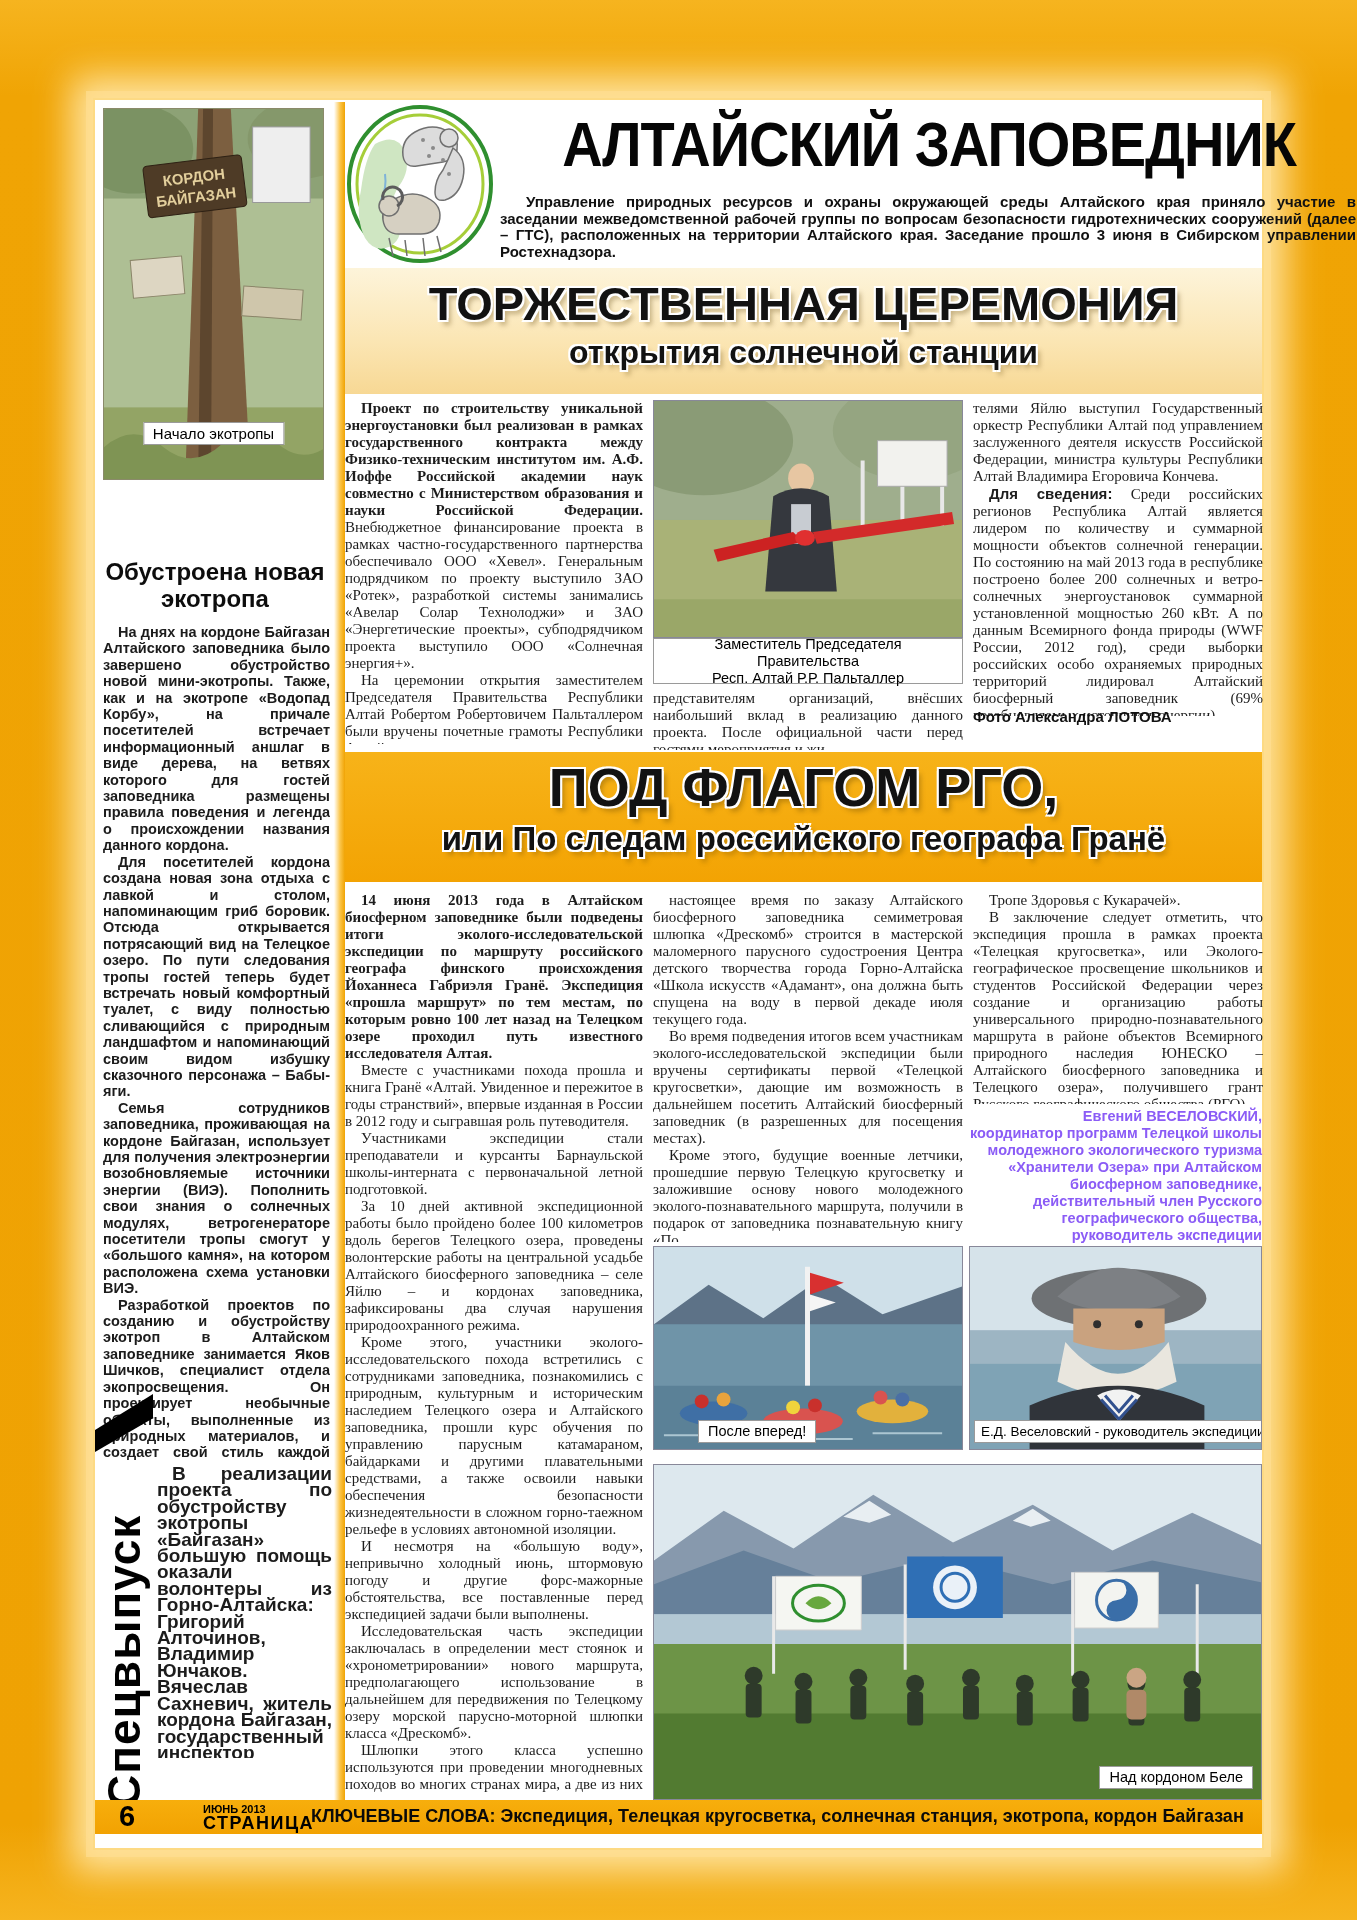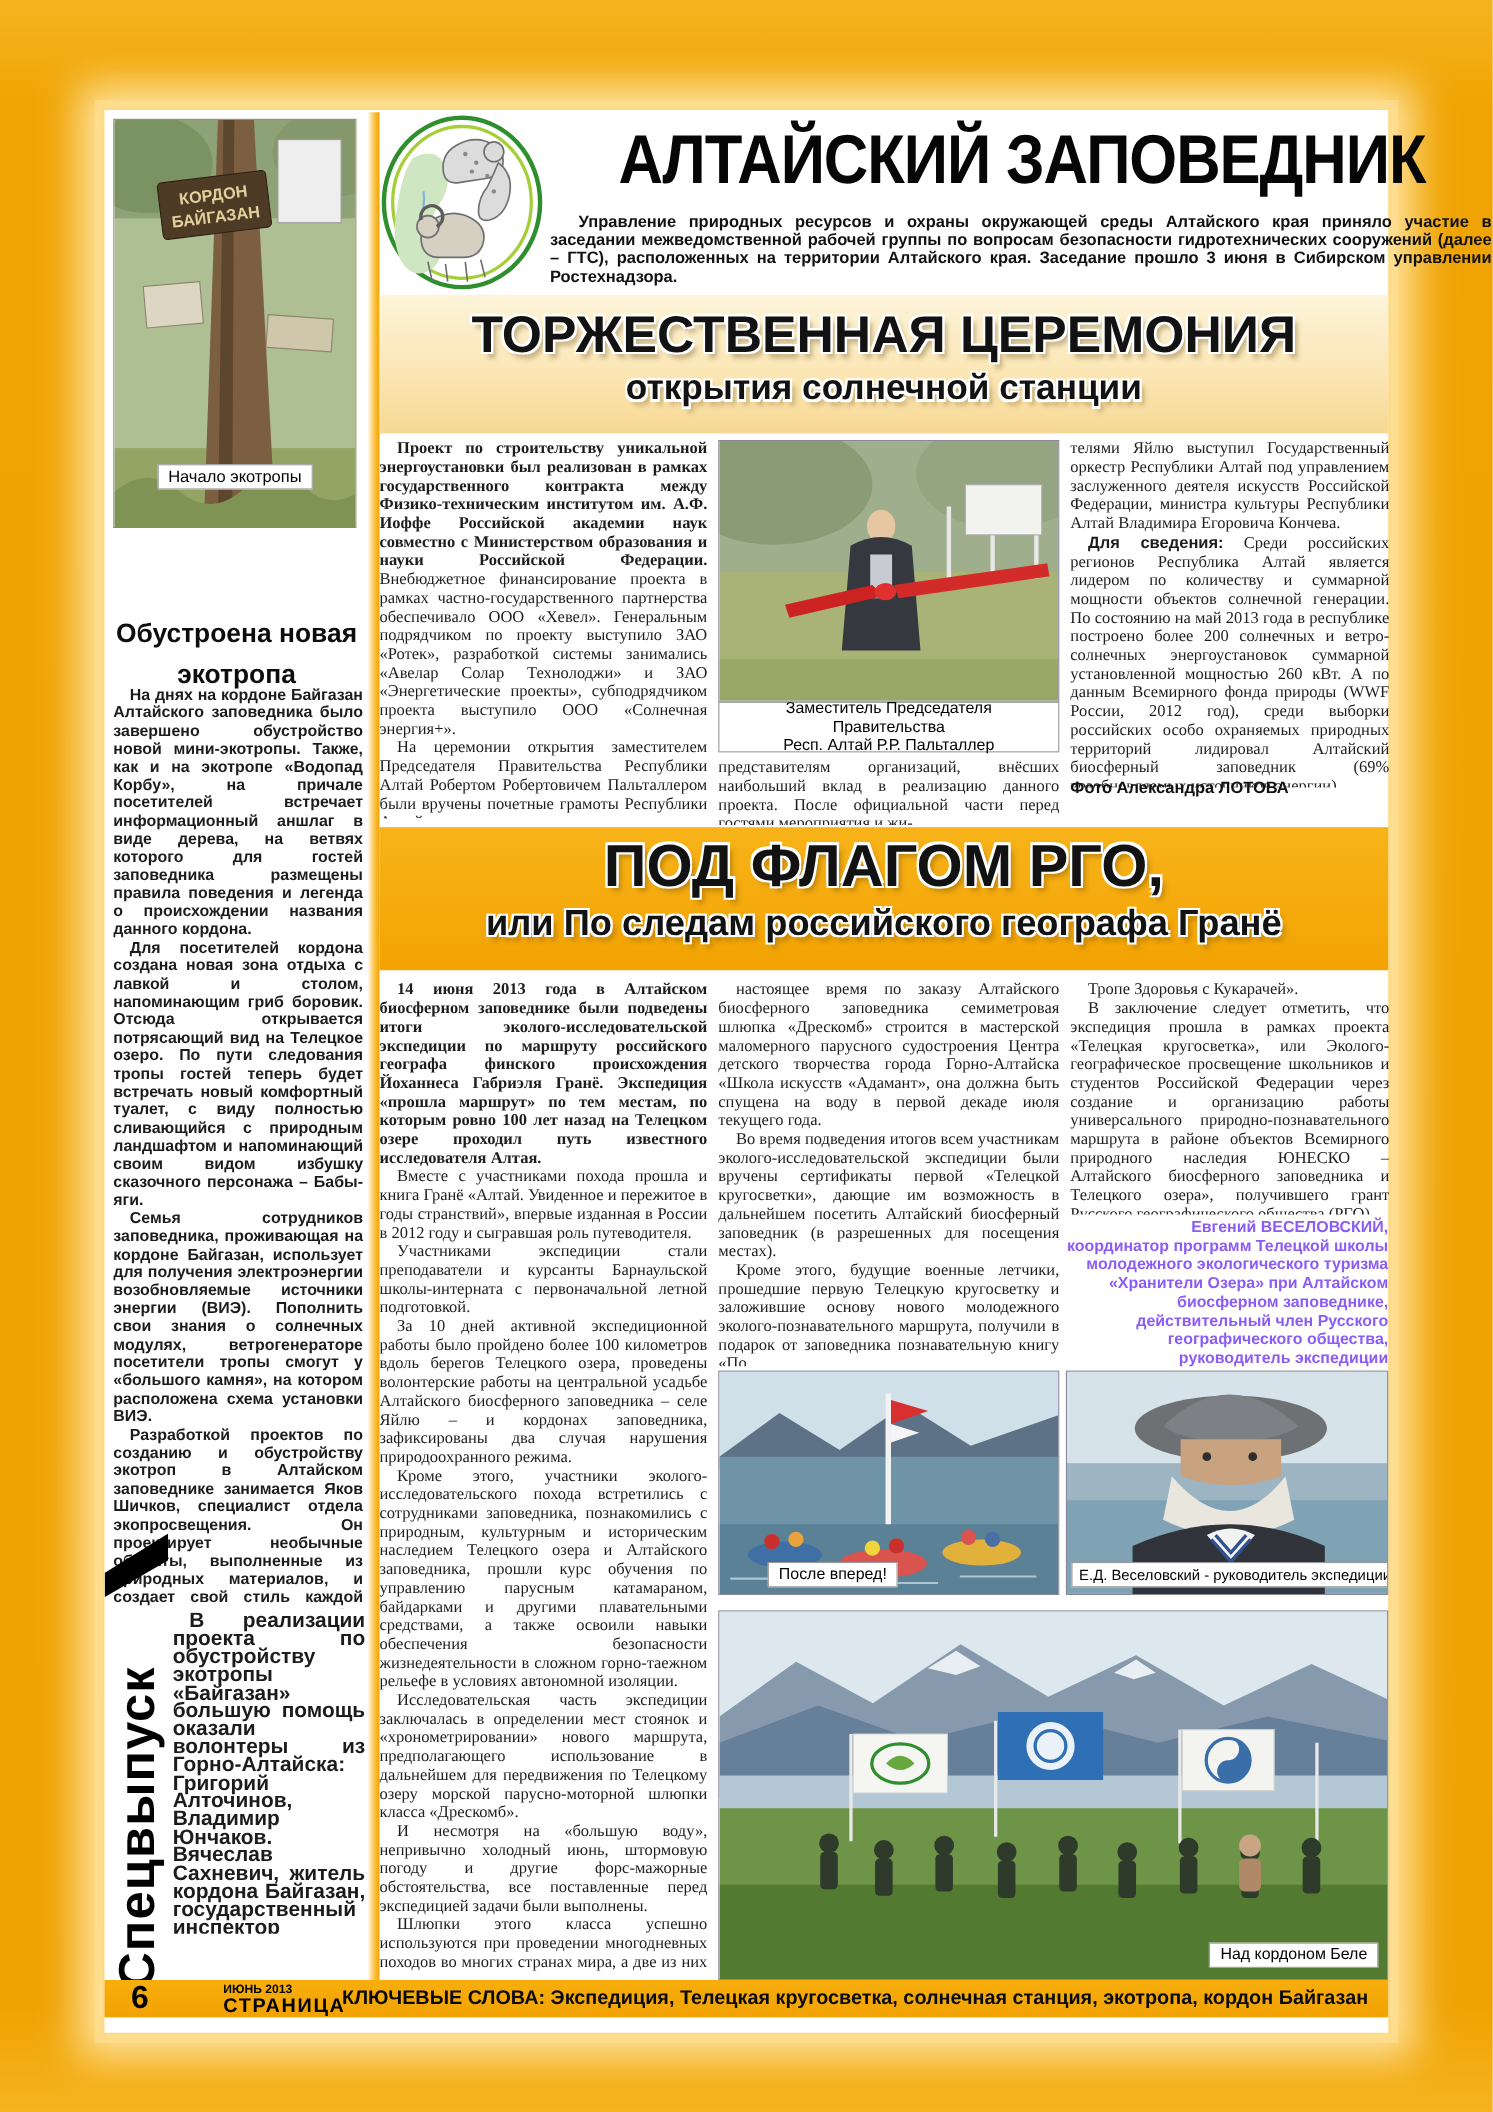--- a/index.html
+++ b/index.html
@@ -8,21 +8,21 @@
 .page{position:absolute;left:95px;top:100px;width:1167px;height:1748px;background:#fff;
  box-shadow:0 0 0 2px #fdda84,0 0 0 9px rgba(255,223,148,.65),0 0 34px 24px rgba(255,231,166,.95)}
 .abs{position:absolute}
 
 .sep{left:239px;top:2px;width:11px;height:1698px;background:linear-gradient(90deg,#ffffff,#fbc54a 55%,#f0a303)}
 
 .sb-photo{left:8px;top:8px;width:221px;height:372px;overflow:hidden;border:1px solid #8a8a6a}
 .photo-cap{position:absolute;background:#fff;border:1px solid #9a9a9a;color:#000000;
  font-size:14.5px;line-height:17px;padding:2px 9px;text-align:center;white-space:pre-line}
 .sb-photo .photo-cap{left:50%;transform:translateX(-50%);bottom:34px;white-space:nowrap;font-size:15px}
-.sb-head{left:8px;top:458px;width:224px;text-align:center;font-weight:bold;font-size:24px;line-height:37px;color:#0d0d0d}
+.sb-head{left:8px;top:458px;width:224px;text-align:center;font-weight:bold;font-size:24px;line-height:27px;color:#0d0d0d}
 .sb-text{left:8px;top:524px;width:227px;height:838px;overflow:hidden;
  font-weight:bold;font-size:14.5px;line-height:16.4px;text-align:justify;color:#1c1c1c}
 .sb-text .para,.sb-text2 .para{text-indent:15px}
 .sb-text2{left:62px;top:1366px;width:175px;height:292px;overflow:hidden;
  font-weight:bold;font-size:19px;line-height:16.4px;text-align:justify;color:#1c1c1c}
 .special-wedge{left:0px;top:1294px;width:58px;height:58px;background:#000;
  clip-path:polygon(0 62%,100% 0,100% 42%,0 100%)}
 .special{left:2px;top:1346px;width:50px;height:362px}
 .special span{position:absolute;left:0;top:0;display:block;width:362px;
  transform:rotate(-90deg) translateX(-362px);transform-origin:0 0;
@@ -199,22 +199,22 @@
     <div class="h2 outline">или По следам российского географа Гранё</div>
   </div>
 
   <div class="abs col a2c1">
     <p class="para bold-lead">14 июня 2013 года в Алтайском биосферном заповеднике были подведены итоги эколого-исследовательской экспедиции по маршруту российского географа финского происхождения Йоханнеса Габриэля Гранё. Экспедиция «прошла маршрут» по тем местам, по которым ровно 100 лет назад на Телецком озере проходил путь известного исследователя Алтая.</p>
     <div>
         <p class="para">Вместе с участниками похода прошла и книга Гранё «Алтай. Увиденное и пережитое в годы странствий», впервые изданная в России в 2012 году и сыгравшая роль путеводителя.</p>
         <p class="para">Участниками экспедиции стали преподаватели и курсанты Барнаульской школы-интерната с первоначальной летной подготовкой.</p>
         <p class="para">За 10 дней активной экспедиционной работы было пройдено более 100 километров вдоль берегов Телецкого озера, проведены волонтерские работы на центральной усадьбе Алтайского биосферного заповедника – селе Яйлю – и кордонах заповедника, зафиксированы два случая нарушения природоохранного режима.</p>
         <p class="para">Кроме этого, участники эколого-исследовательского похода встретились с сотрудниками заповедника, познакомились с природным, культурным и историческим наследием Телецкого озера и Алтайского заповедника, прошли курс обучения по управлению парусным катамараном, байдарками и другими плавательными средствами, а также освоили навыки обеспечения безопасности жизнедеятельности в сложном горно-таежном рельефе в условиях автономной изоляции.</p>
+        <p class="para">И несмотря на «большую воду», непривычно холодный июнь, штормовую погоду и другие форс-мажорные обстоятельства, все поставленные перед экспедицией задачи были выполнены.</p>
         <p class="para">Исследовательская часть экспедиции заключалась в определении мест стоянок и «хронометрировании» нового маршрута, предполагающего использование в дальнейшем для передвижения по Телецкому озеру морской парусно-моторной шлюпки класса «Дрескомб».</p>
-        <p class="para">И несмотря на «большую воду», непривычно холодный июнь, штормовую погоду и другие форс-мажорные обстоятельства, все поставленные перед экспедицией задачи были выполнены.</p>
         <p class="para">Шлюпки этого класса успешно используются при проведении многодневных походов во многих странах мира, а две из них в свое время совершили кругосветное путешествие. В</p>
       </div>
   </div>
 
   <div class="abs col a2c2">
       <p class="para">настоящее время по заказу Алтайского биосферного заповедника семиметровая шлюпка «Дрескомб» строится в мастерской маломерного парусного судостроения Центра детского творчества города Горно-Алтайска «Школа искусств «Адамант», она должна быть спущена на воду в первой декаде июля текущего года.</p>
       <p class="para">Во время подведения итогов всем участникам эколого-исследовательской экспедиции были вручены сертификаты первой «Телецкой кругосветки», дающие им возможность в дальнейшем посетить Алтайский биосферный заповедник (в разрешенных для посещения местах).</p>
       <p class="para">Кроме этого, будущие военные летчики, прошедшие первую Телецкую кругосветку и заложившие основу нового молодежного эколого-познавательного маршрута, получили в подарок от заповедника познавательную книгу «По</p>
     </div>
 

